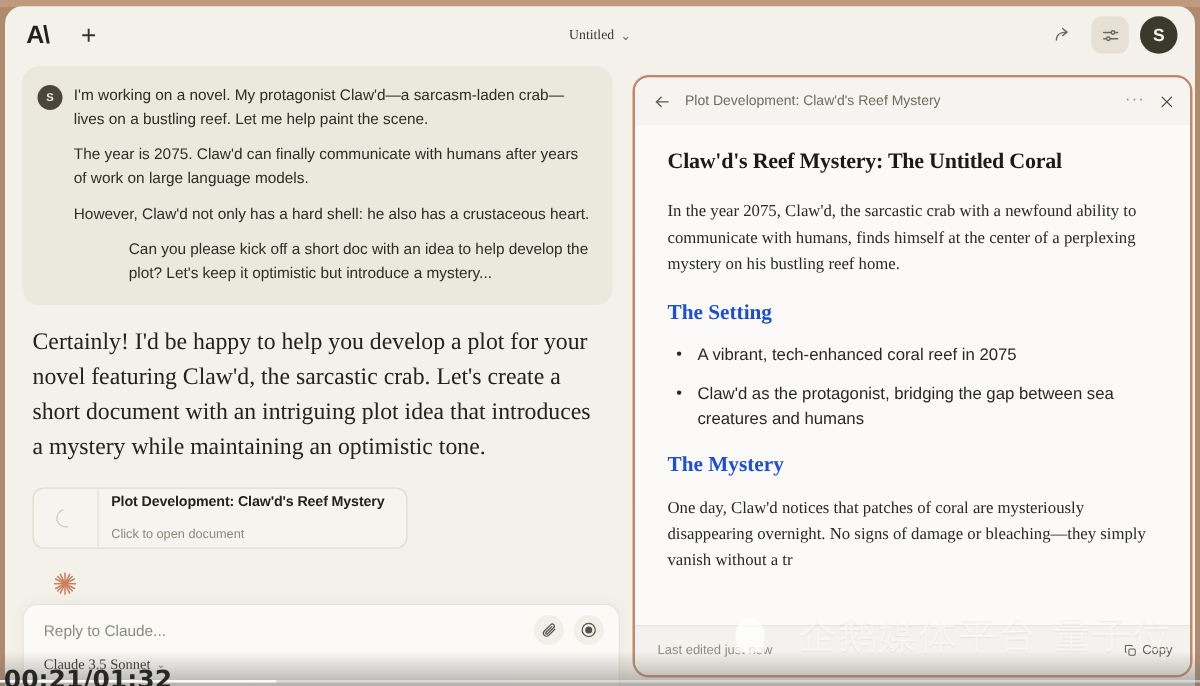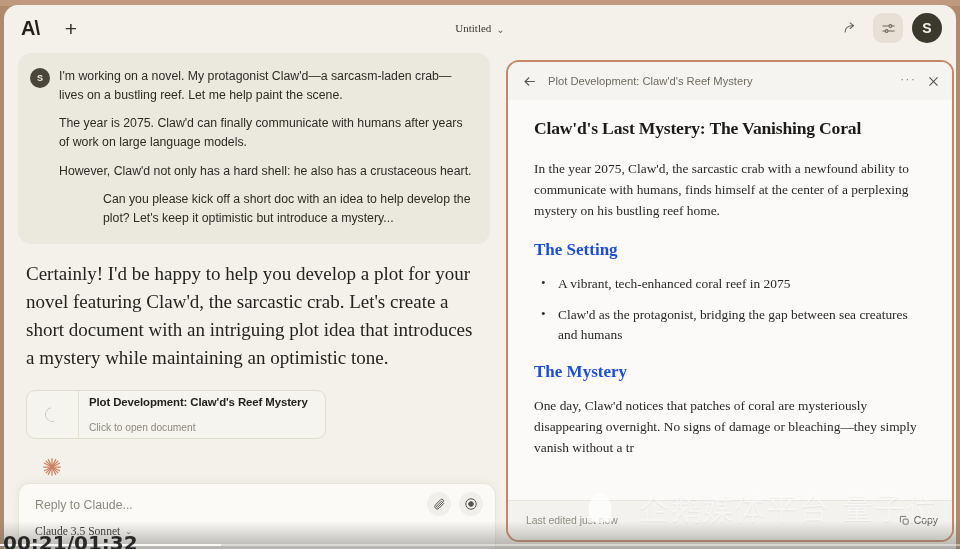--- a/index.html
+++ b/index.html
@@ -211,21 +211,21 @@
     font-size: 13.4px; line-height: 1.56; color: #2b2926;
     margin-bottom: 18px;
   }
   .ap-h2 {
     font-family: "Liberation Serif", serif;
     font-size: 17px; font-weight: 700; color: #1d4ed8;
     margin-bottom: 14px;
   }
   .ap-body ul { list-style: none; margin: 0 0 16px 0; padding: 0; }
   .ap-body li {
-    font-family: Liberation Serif, serif;
+    font-family: Liberation Sans, sans-serif;
     font-size: 13.4px; line-height: 1.52; color: #2b2926;
     position: relative; padding-left: 24px; margin-bottom: 11px;
   }
   .ap-body li::before {
     content: "\2022"; position: absolute; left: 7px; top: -1px;
     font-size: 13px; color: #2b2926;
   }
   .ap-footer {
     position: absolute; left: 0; bottom: 0; width: 100%; height: 40px;
     background: #f4f2ee;
@@ -382,21 +382,21 @@
         <span class="ap-dots">···</span>
         <span class="ap-close">
           <svg width="13" height="13" viewBox="0 0 24 24" fill="none" stroke="currentColor" stroke-width="1.9" stroke-linecap="round">
             <line x1="5" y1="5" x2="19" y2="19"></line>
               <line x1="19" y1="5" x2="5" y2="19"></line>
           </svg>
         </span>
       </div>
 
       <div class="ap-body">
-        <div class="ap-h1">Claw'd's Last Mystery: The Vanishing Coral</div>
+        <div class="ap-h1">Claw'd's Reef Mystery: The Untitled Coral</div>
         <p>In the year 2075, Claw'd, the sarcastic crab with a newfound ability to communicate with humans, finds himself at the center of a perplexing mystery on his bustling reef home.</p>
         <div class="ap-h2">The Setting</div>
         <ul>
           <li>A vibrant, tech-enhanced coral reef in 2075</li>
           <li>Claw'd as the protagonist, bridging the gap between sea creatures and humans</li>
         </ul>
         <div class="ap-h2">The Mystery</div>
         <p>One day, Claw'd notices that patches of coral are mysteriously disappearing overnight. No signs of damage or bleaching—they simply vanish without a tr</p>
       </div>
 

